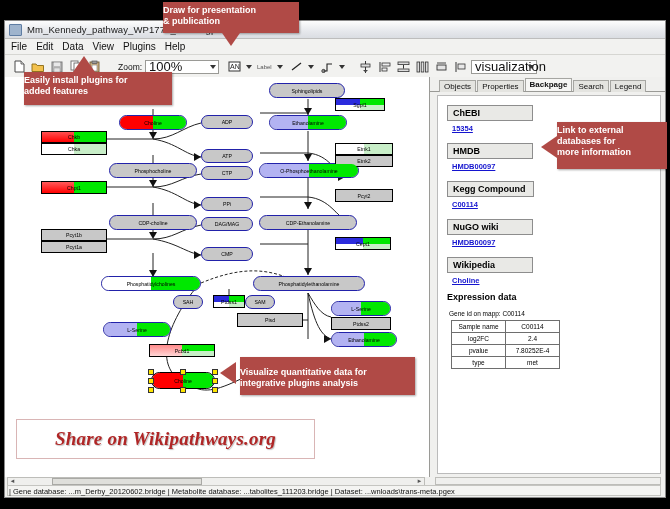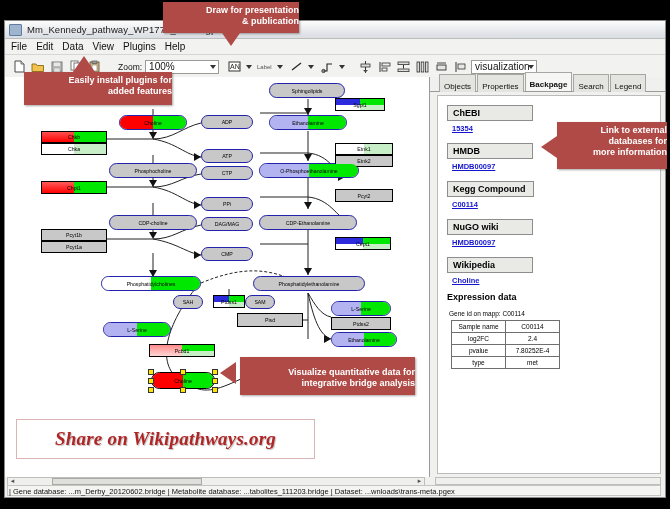--- a/index.html
+++ b/index.html
@@ -20,21 +20,21 @@
   #menubar .mi{font-size:10px;color:#111;cursor:default;}
 
   
   #toolbar{height:23px;background:#f2f2f0;border-bottom:1px solid #c9c9c5;
            display:flex;align-items:center;padding-left:5px;gap:0px;}
   .tb{width:17px;height:17px;display:flex;align-items:center;justify-content:center;margin-right:2px;}
   .tb svg{display:block;}
   .tbsep{width:7px;}
   .zoomlabel{font-size:8.5px;color:#111;margin:0 3px 0 6px;}
   .combo{height:14px;border:1px solid #9a9a96;background:#fff;display:flex;align-items:center;
-         font-size:10px;color:#111;padding-left:3px;position:relative;box-sizing:border-box;}
+         font-size:13px;color:#111;padding-left:3px;position:relative;box-sizing:border-box;}
   .combo .arw{position:absolute;right:2px;top:50%;transform:translateY(-50%);
          width:0;height:0;border-left:3px solid transparent;border-right:3px solid transparent;border-top:4px solid #333;}
   #zoomcombo{width:74px;}
   #viscombo{width:66px;}
   .dropb{display:flex;align-items:center;margin-right:1px;}
   .caret{width:0;height:0;border-left:3px solid transparent;border-right:3px solid transparent;
          border-top:4px solid #333;margin:0 4px 0 1px;}
 
   
   #body{position:absolute;left:0;top:56px;right:0;bottom:20px;display:flex;}
@@ -42,21 +42,21 @@
   #canvas{position:absolute;inset:0;background:#fff;}
   #sideinfo{position:absolute;left:2px;top:2px;font-size:5px;line-height:7px;color:#000;}
 
   
   #leftstrip{position:absolute;left:0;top:0;bottom:0;width:13px;background:#fff;border-right:1px solid #ddd;}
 
   
   #rightpanel{flex:1;background:#f0f0ee;display:flex;flex-direction:column;}
   #tabs{height:14px;display:flex;align-items:flex-end;padding-left:9px;background:#f0f0ee;
         border-bottom:1px solid #9a9a96;}
-  .tab{font-size:8px;color:#111;padding:7px 4px 1px 4px;border:1px solid #a6a6a2;border-bottom:none;
+  .tab{font-size:8px;color:#111;padding:1px 4px 1px 4px;border:1px solid #a6a6a2;border-bottom:none;
        background:#e4e4e0;margin-right:1px;position:relative;top:1px;}
   .tab.active{background:#f6f6f4;font-weight:bold;top:0;padding-bottom:2px;}
   #backpage{flex:1;background:#fff;margin:3px 4px 3px 7px;border:1px solid #bbb;overflow:hidden;
             position:relative;padding:6px 0 0 9px;box-sizing:border-box;}
   .dbhead{display:inline-block;border:1px solid #8d8d8d;background:#e9e9e6;
           font-size:9px;font-weight:bold;color:#000;padding:2px 7px 2px 5px;min-width:72px;}
   .dblink{display:block;font-size:7.5px;color:#1414cf;text-decoration:underline;margin:3px 0 0 5px;font-weight:bold;}
   .dbplain{display:block;font-size:7.5px;color:#000;margin:3px 0 0 5px;font-weight:bold;}
   .dbblock{margin-bottom:7px;}
   #exprhead{font-size:9px;font-weight:bold;color:#000;margin:2px 0 0 0;}
@@ -79,21 +79,21 @@
   .node{position:absolute;box-sizing:border-box;font-size:5.2px;color:#000;
         display:flex;align-items:center;justify-content:center;text-align:center;line-height:6px;}
   .metab{border:1px solid #2222aa;border-radius:9px;background:#c8c8c8;}
   .gene{border:1px solid #000;background:#c8c8c8;}
   .nodelabel{position:relative;z-index:3;}
   .halfsplit{position:absolute;inset:0;display:flex;z-index:1;}
   .halfsplit>div{flex:1;}
 
   
   .callout{position:absolute;background:#b04a46;color:#fff;font-weight:bold;
-           text-align:right;line-height:11px;font-size:9px;z-index:40;
+           text-align:left;line-height:11px;font-size:9px;z-index:40;
            box-shadow:1px 1px 2px rgba(0,0,0,.35);}
   .arrowdown{position:absolute;z-index:40;width:0;height:0;
            border-left:11px solid transparent;border-right:11px solid transparent;border-top:16px solid #b04a46;}
   .arrowup{position:absolute;z-index:40;width:0;height:0;
            border-left:11px solid transparent;border-right:11px solid transparent;border-bottom:16px solid #b04a46;}
   .arrowleft{position:absolute;z-index:40;width:0;height:0;
            border-top:11px solid transparent;border-bottom:11px solid transparent;border-right:16px solid #b04a46;}
   #sharebox{position:absolute;left:16px;top:419px;width:297px;height:38px;background:#fff;
             border:1px solid #d9b5b5;z-index:45;display:flex;align-items:center;justify-content:center;}
   #sharetext{font-family:"Liberation Serif",serif;font-style:italic;font-weight:bold;
@@ -607,20 +607,20 @@
 
   <div class="callout" style="left:557px;top:122px;width:110px;height:44px;padding-top:3px;">
     <div>Link  to external</div>
     <div>databases  for</div>
     <div>more information</div>
   </div>
   <div class="arrowleft" style="left:541px;top:136px;"></div>
 
   <div class="callout" style="left:240px;top:357px;width:175px;height:28px;padding-top:10px;">
     <div>Visualize quantitative data  for</div>
-    <div>integrative bridge analysis</div>
+    <div>integrative plugins analysis</div>
   </div>
   <div class="arrowleft" style="left:220px;top:362px;"></div>
 
   <div id="sharebox">
     <span id="sharetext">Share on Wikipathways.org</span>
   </div>
 </div>
 
 </body></html>

